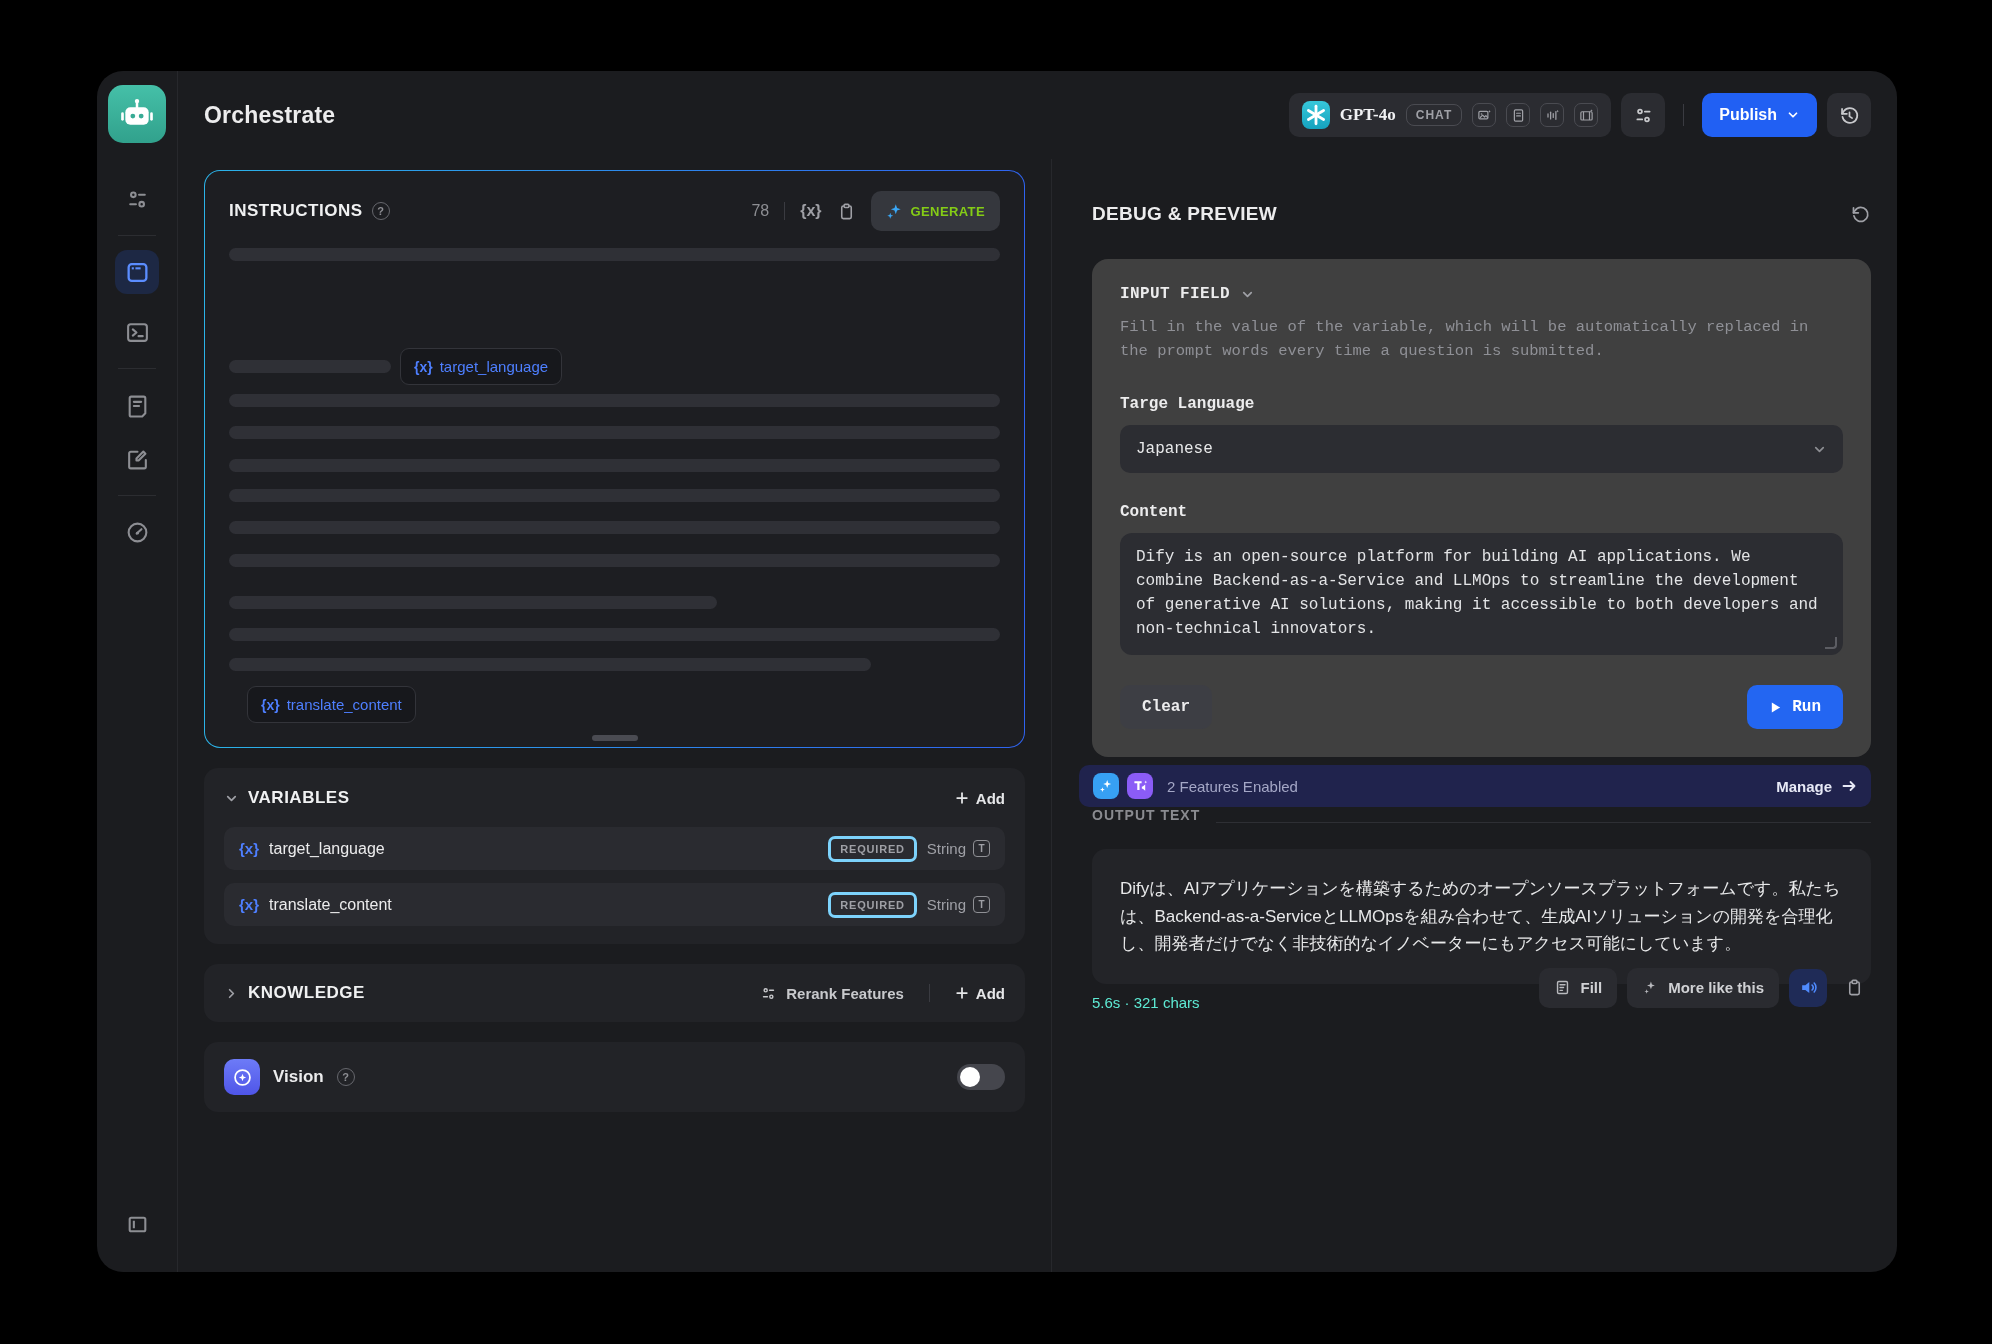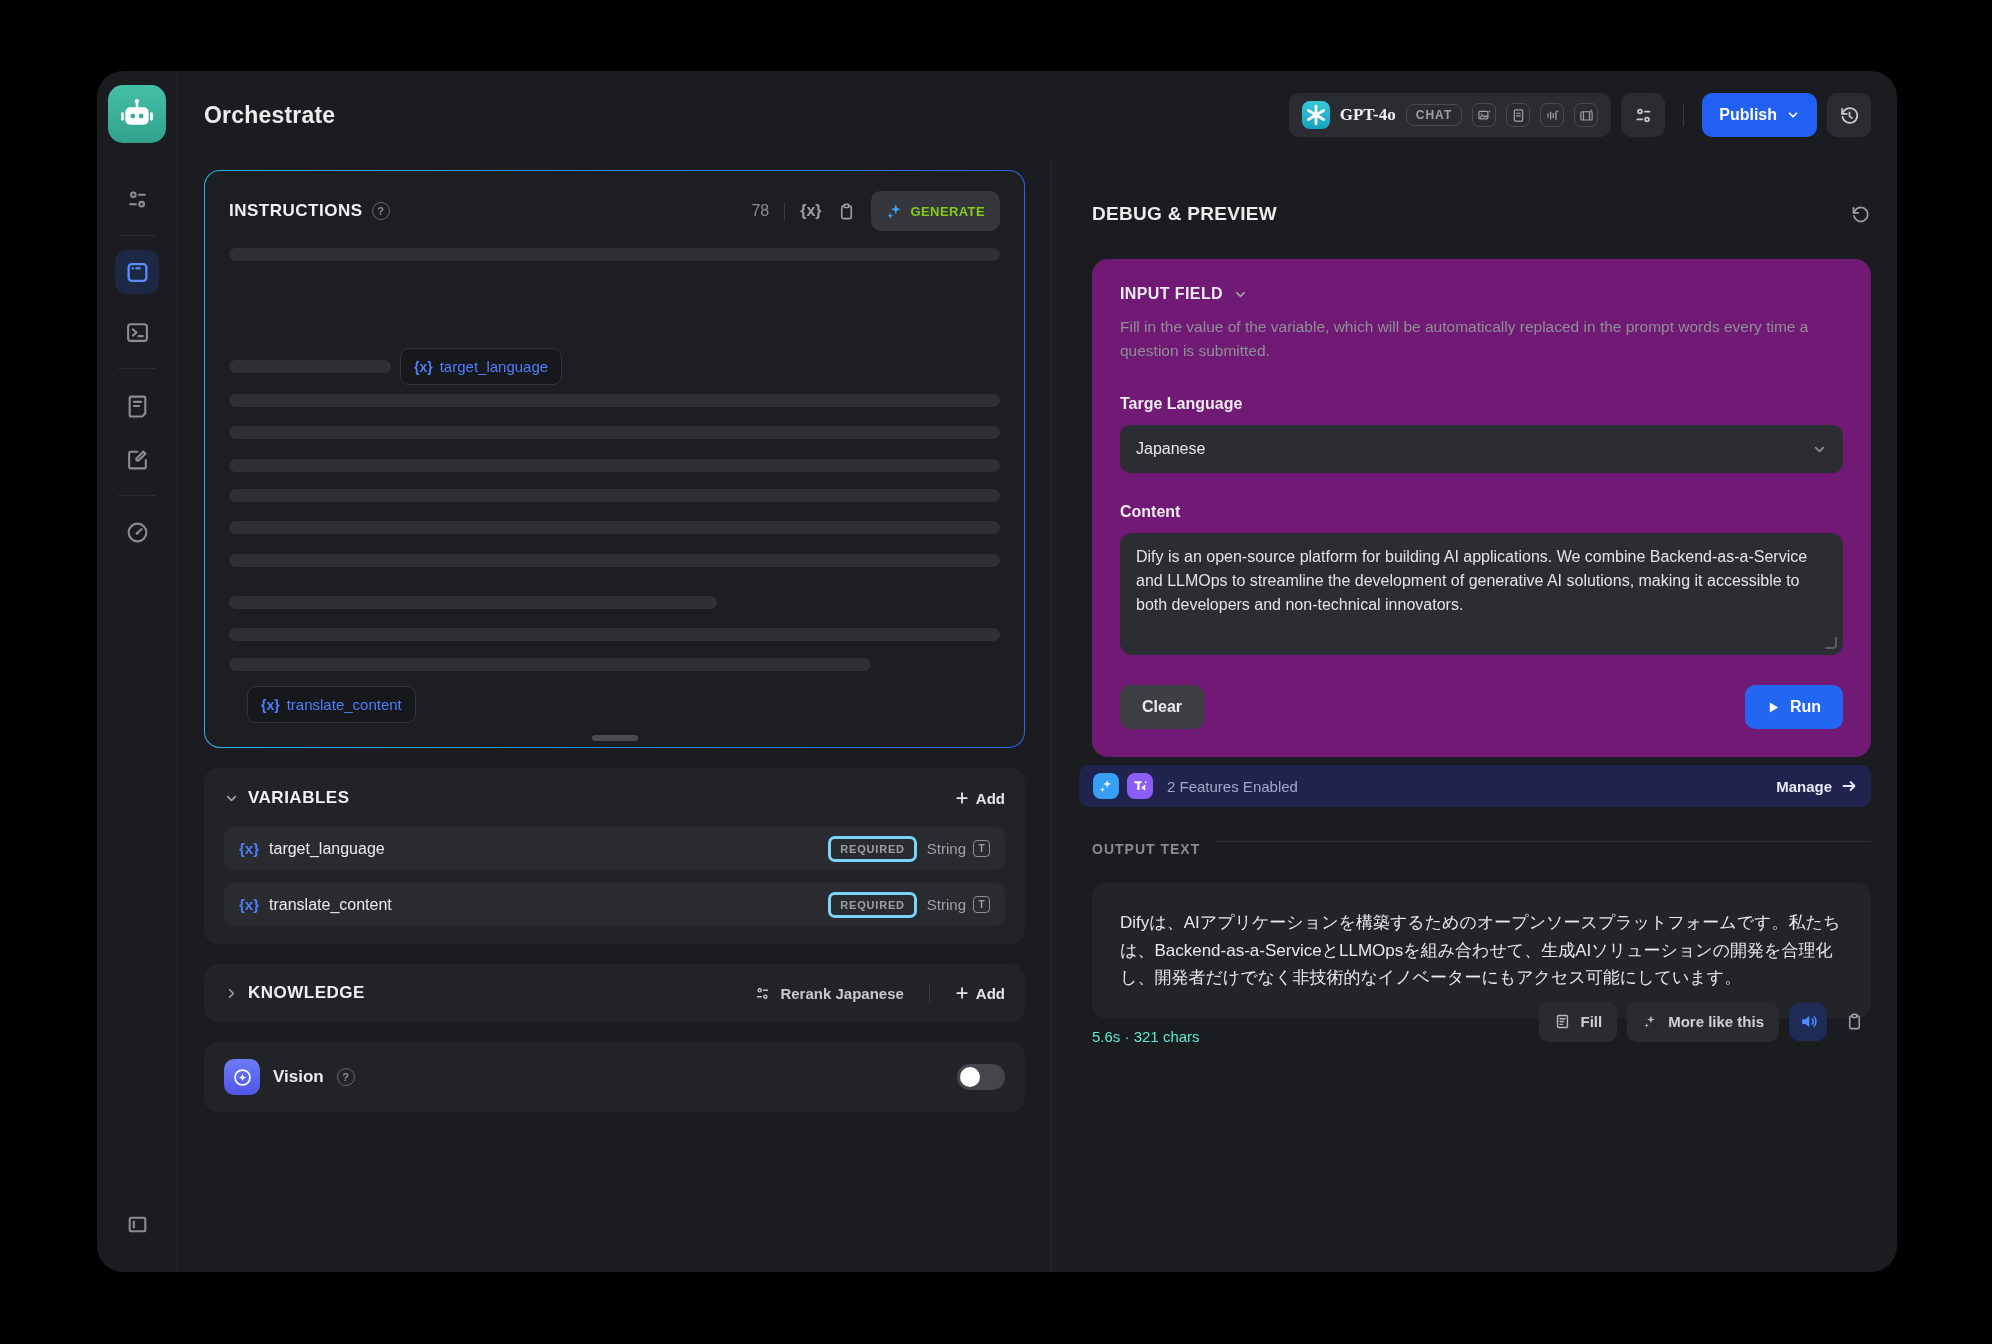--- a/index.html
+++ b/index.html
@@ -106,21 +106,21 @@
   .vision-label { font-size:17px; font-weight:700; }
   .toggle { margin-left:auto; width:48px; height:26px; border-radius:13px; background:#45464d;
             position:relative; cursor:pointer; }
   .toggle .knob { position:absolute; left:3px; top:3px; width:20px; height:20px; border-radius:50%; background:#fff; }
 
   
   .debug-head { display:flex; align-items:center; margin-top:44px; }
   .debug-title { font-size:19px; font-weight:700; letter-spacing:.3px; }
   .refresh-btn { margin-left:auto; color:#9fa0a6; cursor:pointer; display:flex; }
   .refresh-btn svg { width:21px; height:21px; }
-  .input-card { margin-top:34px; background:#701a75; border-radius:16px; padding:26px 28px 28px 28px; }
+  .input-card { margin-top:34px; background:#404040; border-radius:16px; padding:26px 28px 28px 28px;font-family:Liberation Mono, monospace; }
   .if-head { display:flex; align-items:center; gap:10px; cursor:pointer; }
   .if-title { font-size:16px; font-weight:700; letter-spacing:.4px; }
   .if-desc { margin-top:12px; color:#8f9096; font-size:15.5px; line-height:1.55; max-width:750px; }
   .fld-label { margin-top:32px; font-size:16px; font-weight:700; }
   .select { margin-top:12px; height:48px; background:#2c2d32; border-radius:10px; display:flex;
             align-items:center; padding:0 16px; font-size:16px; color:#e8e9ea; cursor:pointer; }
   .select .chev { margin-left:auto; color:#8d8e93; }
   .textarea { margin-top:12px; min-height:122px; background:#2c2d32; border-radius:12px; padding:12px 16px;
               font-size:16px; line-height:1.5; color:#e3e4e6; position:relative; cursor:text; }
   .textarea::after { content:""; position:absolute; right:6px; bottom:6px; width:10px; height:10px;
@@ -133,21 +133,21 @@
   .run-btn svg { width:13px; height:13px; }
   .features-bar { margin-top:8px; margin-left:-13px; height:42px; background:#20234d; border-radius:10px;
                   display:flex; align-items:center; padding:0 14px; gap:8px; }
   .feat-ic { width:26px; height:26px; border-radius:8px; display:flex; align-items:center; justify-content:center; }
   .feat-ic.blue { background:#37a0f4; }
   .feat-ic.purple { background:#8b5cf6; }
   .feat-label { margin-left:6px; color:#a4a7c6; font-size:15px; }
   .manage-btn { margin-left:auto; display:flex; align-items:center; gap:9px; color:#e7e9f6; font-size:15px;
                 font-weight:600; cursor:pointer; }
   .manage-btn svg { width:16px; height:16px; }
-  .output-head { margin-top:34px; display:flex; align-items:flex-start; }
+  .output-head { display:flex; align-items:flex-end; }
   .output-title { font-size:14px; letter-spacing:1px; color:#8a8b90; font-weight:600; }
   .output-rule { flex:1; height:1px; background:#2e2f34; margin-left:16px; }
   .output-bubble { margin-top:26px; background:#232428; border-radius:14px; padding:26px 28px;
                    font-size:17px; line-height:1.62; color:#e8e9ea; }
   .output-foot { display:flex; align-items:flex-start; }
   .output-meta { margin-top:10px; color:#5eead4; font-size:15px; }
   .foot-actions { margin-left:auto; margin-top:-16px; display:flex; align-items:center; gap:10px; }
   .pill-btn { height:40px; background:#2a2b30; border-radius:10px; display:flex; align-items:center;
               gap:9px; padding:0 15px; color:#d0d1d4; font-size:15px; font-weight:600; cursor:pointer; }
   .pill-btn svg { width:17px; height:17px; color:#b9babe; }
@@ -398,21 +398,21 @@
                 </svg>
             </span>
             <span class="sec-title">KNOWLEDGE</span>
             <div class="rerank-btn">
               <svg viewBox="0 0 24 24" fill="none" stroke="currentColor" stroke-width="2" stroke-linecap="round">
                 <circle cx="8" cy="7.5" r="2.2"></circle>
                   <line x1="13.5" y1="7.5" x2="19" y2="7.5"></line>
                 <line x1="5" y1="16.5" x2="10.5" y2="16.5"></line>
                   <circle cx="16" cy="16.5" r="2.2"></circle>
               </svg>
-              <span>Rerank Japanese</span>
+              <span>Rerank Features</span>
             </div>
             <span class="know-sep"></span>
             <div class="add-btn" style="margin-left:0;">
               <svg viewBox="0 0 16 16" stroke="currentColor" stroke-width="2" stroke-linecap="round">
                   <line x1="8" y1="2.5" x2="8" y2="13.5"></line>
                   <line x1="2.5" y1="8" x2="13.5" y2="8"></line>
                 </svg>
               <span>Add</span>
             </div>
           </div>

